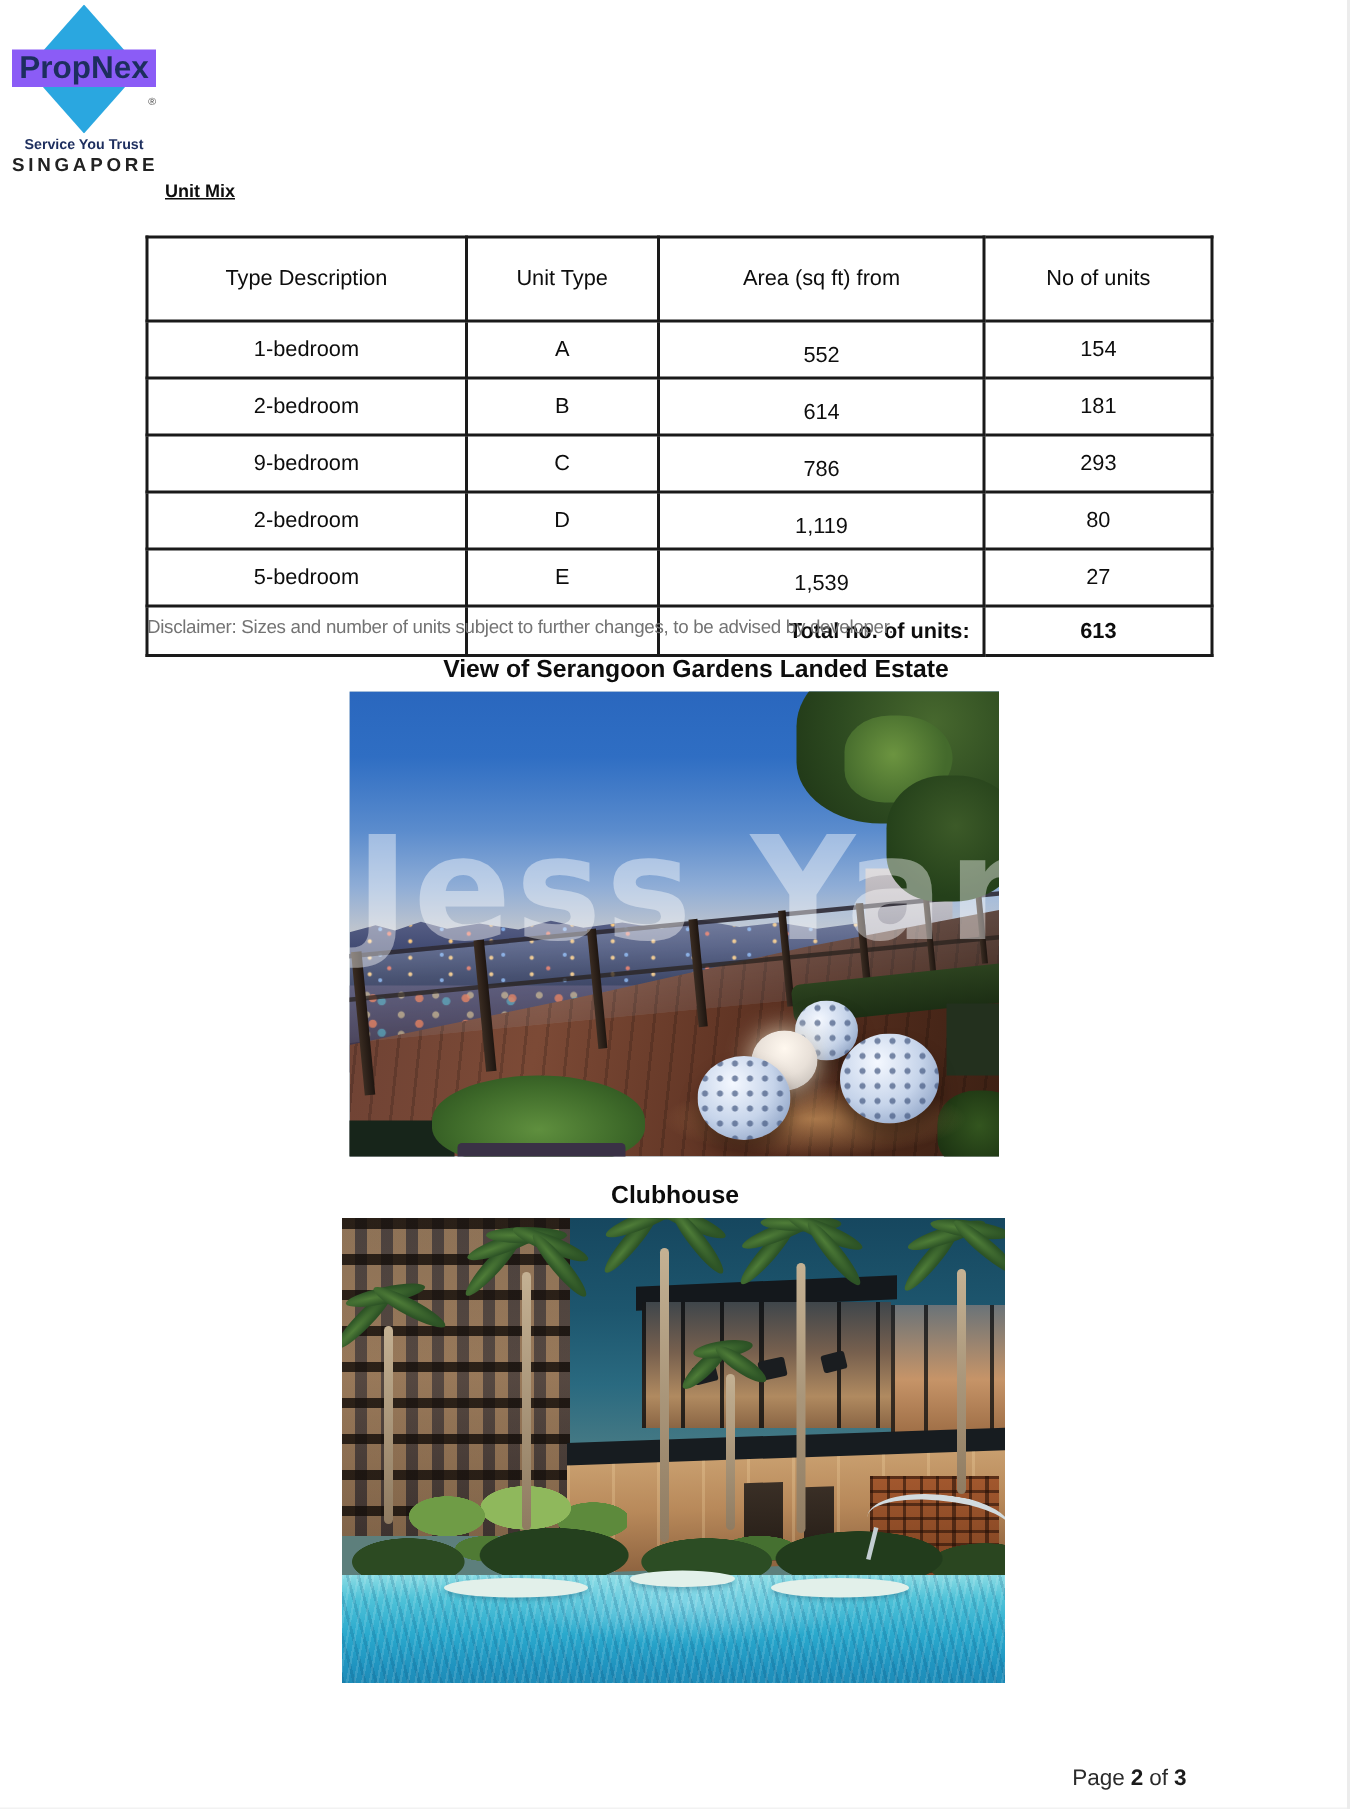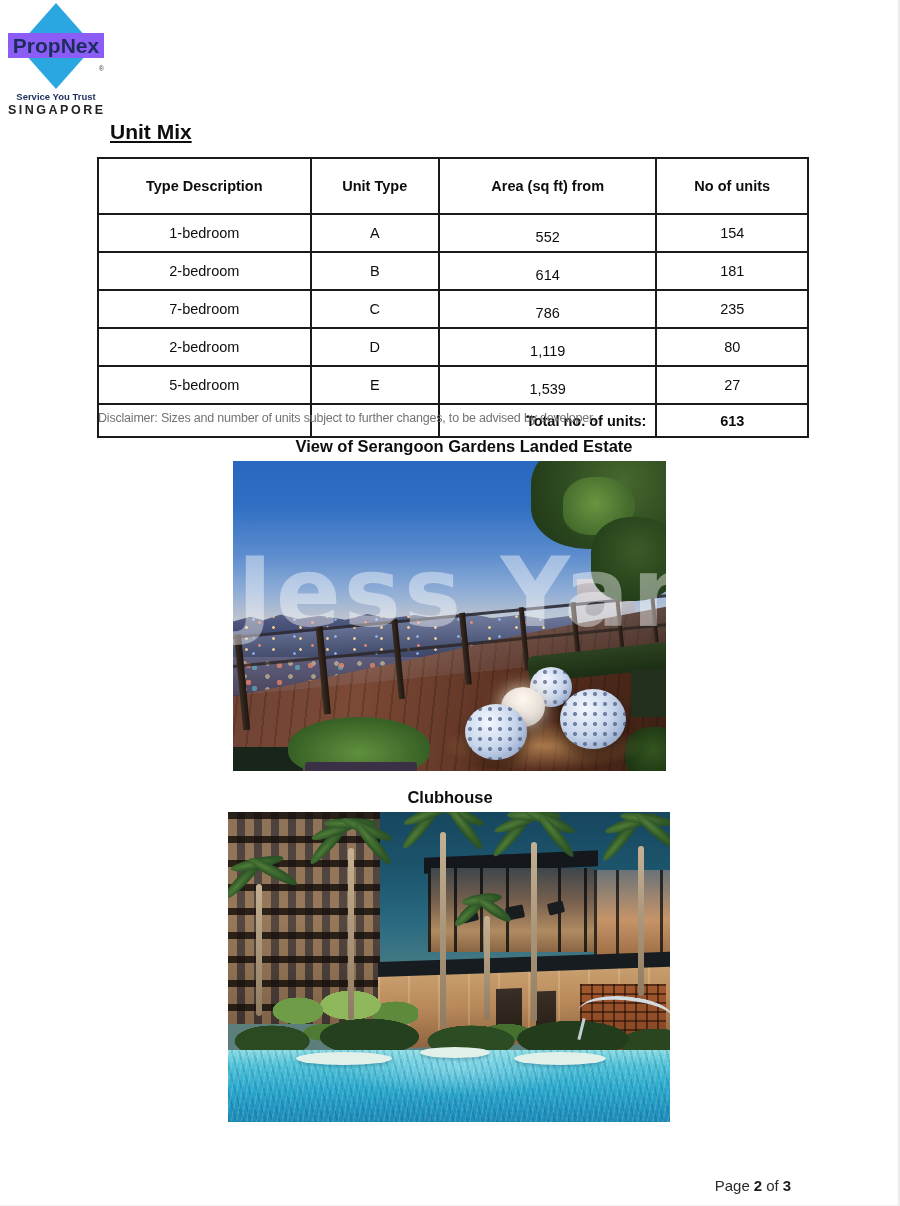--- a/index.html
+++ b/index.html
@@ -16,28 +16,28 @@
   .diamond{position:absolute;left:2px;top:0;width:76px;height:86px;background:#2aa7e0;
     -webkit-clip-path:polygon(50% 0,100% 50%,50% 100%,0 50%);clip-path:polygon(50% 0,100% 50%,50% 100%,0 50%);}
   .brand-band{position:absolute;left:-8px;right:-8px;top:30px;height:25px;background:#8b5cf6;
     display:flex;align-items:center;justify-content:center;}
   .brand-text{font-weight:700;font-size:21px;color:#1d2e5e;letter-spacing:0px;}
   .reg-mark{position:absolute;right:-8px;top:62px;font-size:7px;color:#444;}
   .logo-tagline{font-size:9.5px;font-weight:700;color:#1d2e5e;margin-top:2px;white-space:nowrap;}
   .logo-region{font-size:12.5px;font-weight:700;letter-spacing:2.5px;color:#222;margin-top:1px;white-space:nowrap;}
 
   
-  .unit-mix-heading{position:absolute;left:110px;top:120px;font-size:21px;font-weight:700;
+  .unit-mix-heading{position:absolute;left:110px;top:120px;font-size:12px;font-weight:700;
     text-decoration:underline;color:#0d0d0d;}
 
   
   .unit-table{position:absolute;left:97px;top:157px;width:712px;border-collapse:collapse;table-layout:fixed;}
   .unit-table th,.unit-table td{border:2px solid #1a1a1a;font-size:14.5px;text-align:center;
     vertical-align:middle;padding:0;color:#0d0d0d;overflow:hidden;}
-  .unit-table th{height:54px;font-weight:700;}
+  .unit-table th{height:54px;font-weight:400;}
   .unit-table td{height:29px;}
   .col-desc{width:30%;}.col-type{width:18%;}.col-area{width:30.7%;}.col-units{width:21.3%;}
   .area-cell{padding-top:7px !important;}
   .total-row td{height:31px;}
   .total-label{font-weight:700;text-align:right !important;padding-right:9px !important;}
   .total-value{font-weight:700;}
 
   
   .disclaimer{position:absolute;left:98px;top:411px;font-size:12.5px;letter-spacing:-0.2px;color:#737373;}
 
@@ -197,24 +197,24 @@
         <td class="area-cell">552</td>
         <td>154</td>
       </tr>
       <tr>
         <td>2-bedroom</td>
         <td>B</td>
         <td class="area-cell">614</td>
         <td>181</td>
       </tr>
       <tr>
-        <td>7-bedroom</td>
+        <td>9-bedroom</td>
         <td>C</td>
         <td class="area-cell">786</td>
-        <td>235</td>
+        <td>293</td>
       </tr>
       <tr>
         <td>2-bedroom</td>
         <td>D</td>
         <td class="area-cell">1,119</td>
         <td>80</td>
       </tr>
       <tr>
         <td>5-bedroom</td>
         <td>E</td>

